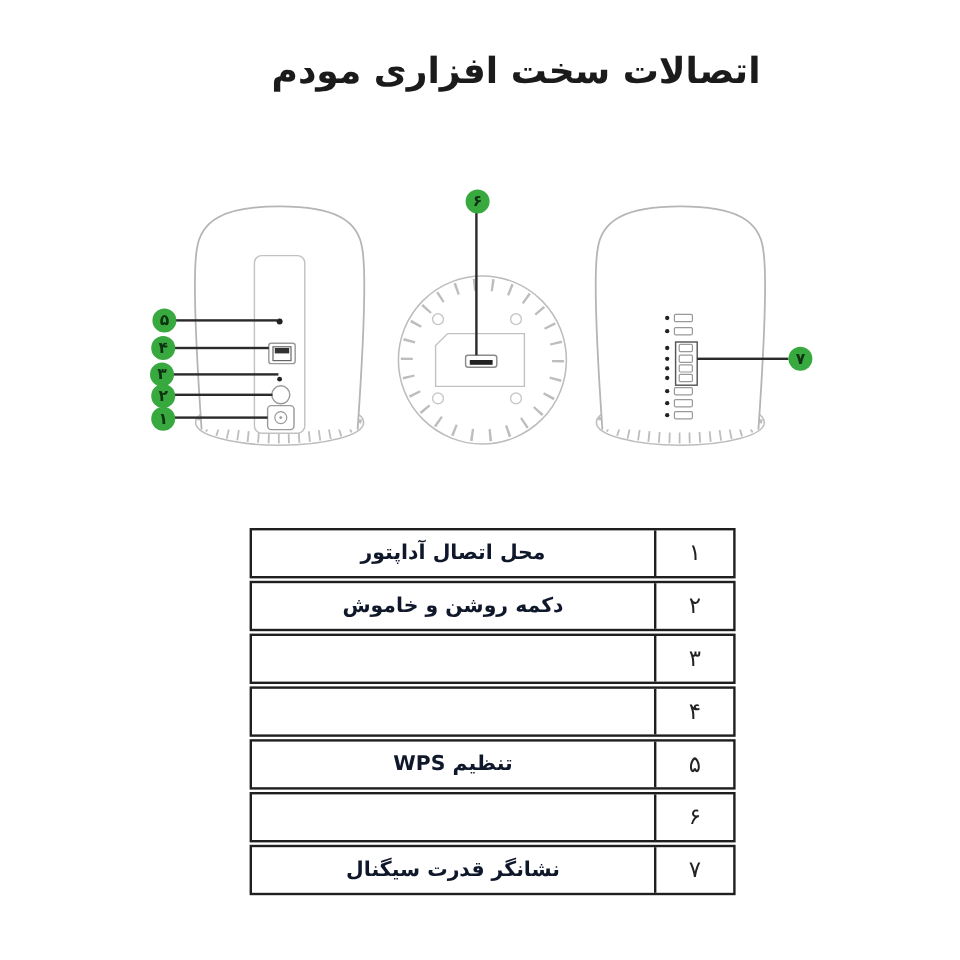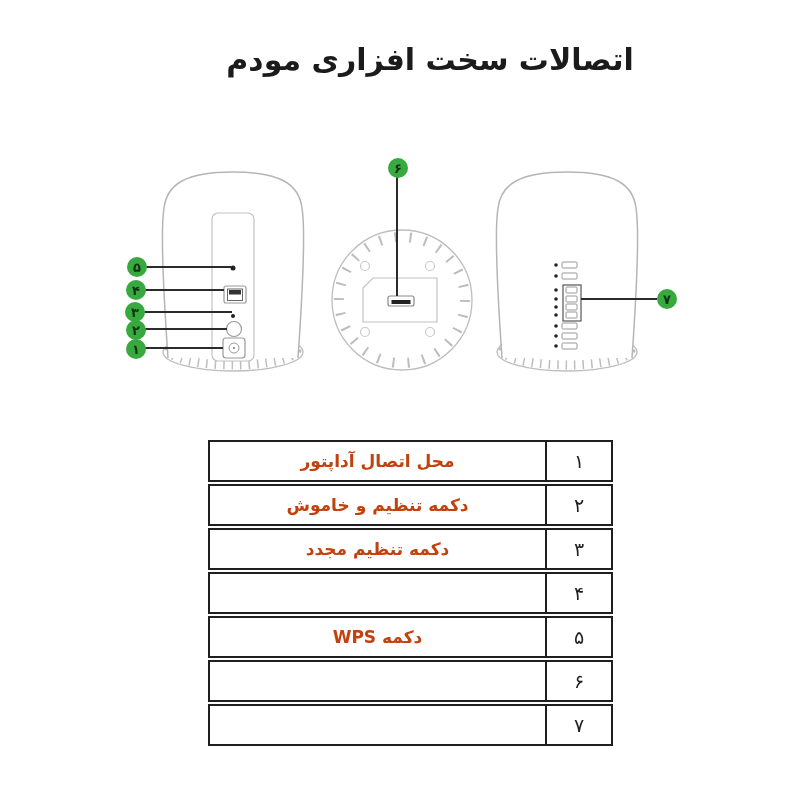--- a/index.html
+++ b/index.html
@@ -38,21 +38,21 @@
   .l6{left:396px;top:177px;width:2px;height:119px;}
   .l7{left:581px;top:298px;width:76px;height:2px;}
 
   
   .legend{position:absolute;left:208px;top:440px;width:405px;direction:rtl;}
   .trow{display:flex;height:42px;margin-bottom:2px;border:2px solid #1f1f1f;
         background:#fff;box-sizing:border-box;}
   .tnum{width:64px;flex:0 0 64px;border-left:2px solid #1f1f1f;display:flex;
         align-items:center;justify-content:center;font-size:19px;color:#222;}
   .tlabel{flex:1;display:flex;align-items:center;justify-content:center;
-        font-size:17px;font-weight:bold;color:#c2410c;}
+        font-size:17px;font-weight:bold;color:#0f172a;}
 </style>
 </head>
 <body>
 
 <div class="page">
 
   <div class="title">اتصالات سخت افزاری مودم</div>
 
   <svg class="dev dev-left" width="150" height="215" viewBox="0 0 150 215">
     <ellipse cx="75" cy="186" rx="70" ry="19" fill="#ffffff" stroke="#bdbdbd" stroke-width="1.3"></ellipse>
@@ -141,34 +141,34 @@
   <div class="badge b6">۶</div>
   <div class="badge b7">۷</div>
 
   <div class="legend">
     <div class="trow">
       <div class="tnum">۱</div>
       <div class="tlabel">محل اتصال آداپتور</div>
     </div>
     <div class="trow">
       <div class="tnum">۲</div>
-      <div class="tlabel">دکمه تنظیم و خاموش</div>
+      <div class="tlabel">دکمه روشن و خاموش</div>
     </div>
     <div class="trow">
       <div class="tnum">۳</div>
-      <div class="tlabel">دکمه تنظیم مجدد</div>
     </div>
     <div class="trow">
       <div class="tnum">۴</div>
     </div>
     <div class="trow">
       <div class="tnum">۵</div>
-      <div class="tlabel">دکمه WPS</div>
+      <div class="tlabel">تنظیم WPS</div>
     </div>
     <div class="trow">
       <div class="tnum">۶</div>
     </div>
     <div class="trow">
       <div class="tnum">۷</div>
+      <div class="tlabel">نشانگر قدرت سیگنال</div>
     </div>
   </div>
 
 </div>
 
 </body></html>

